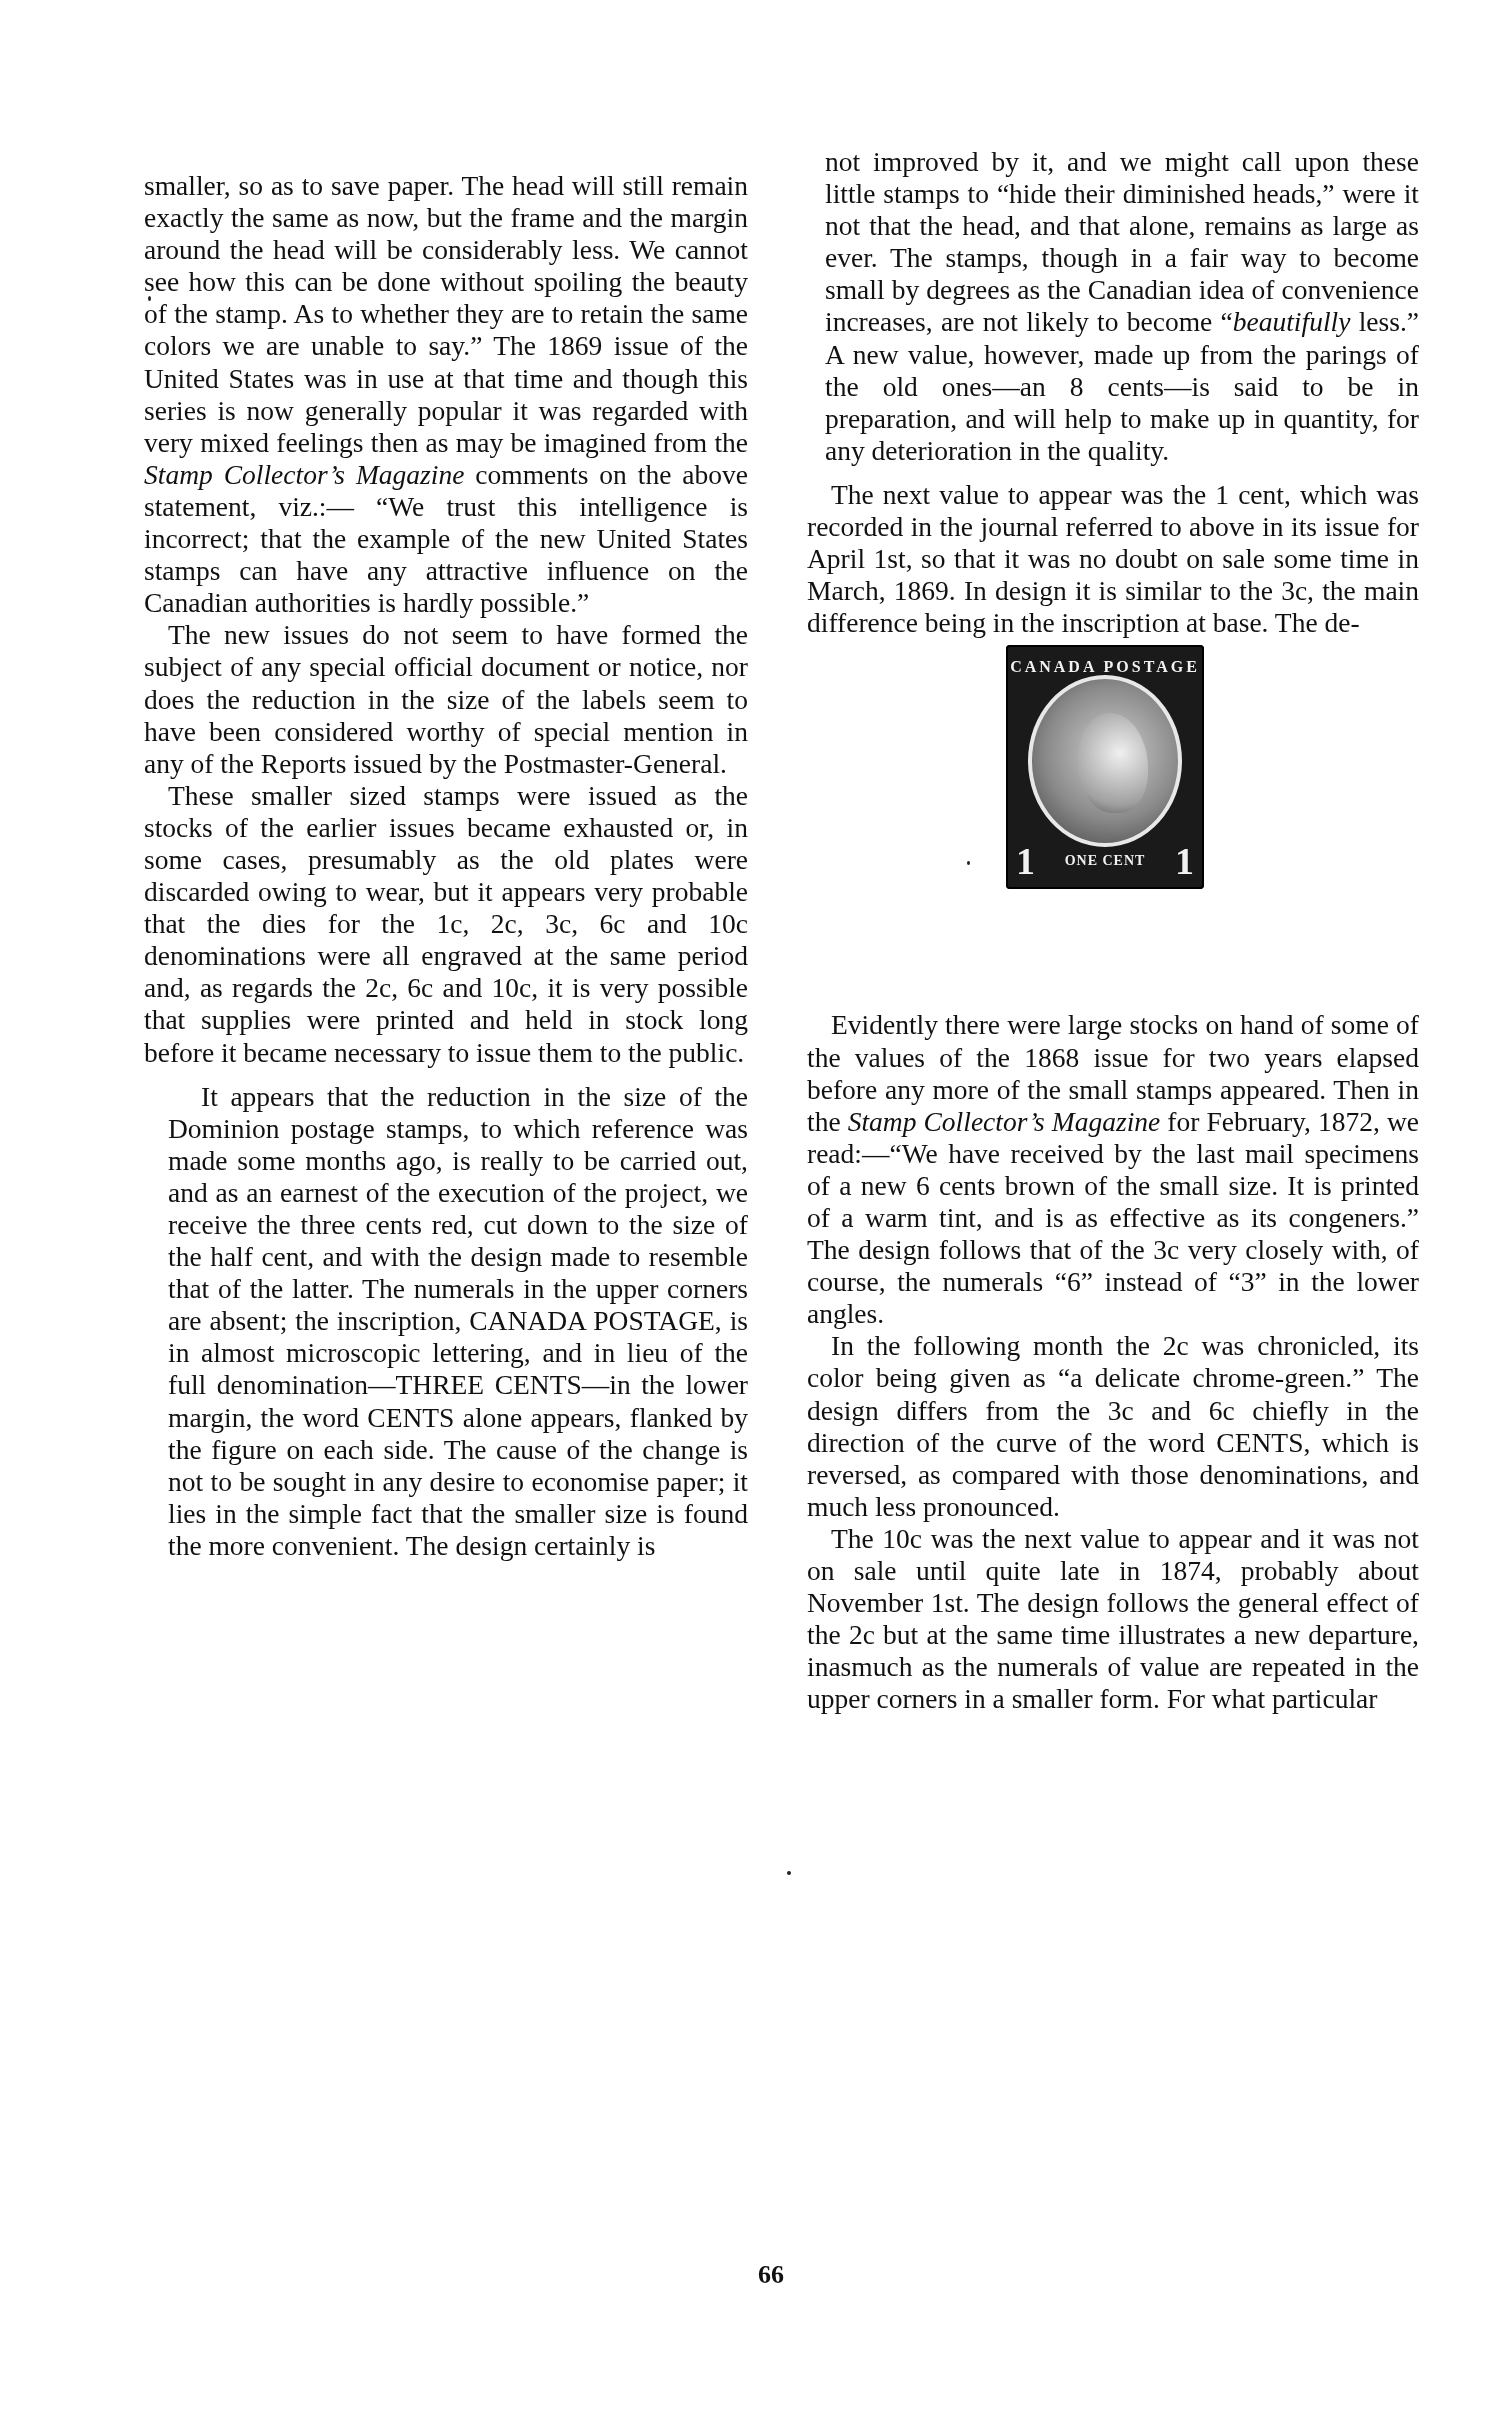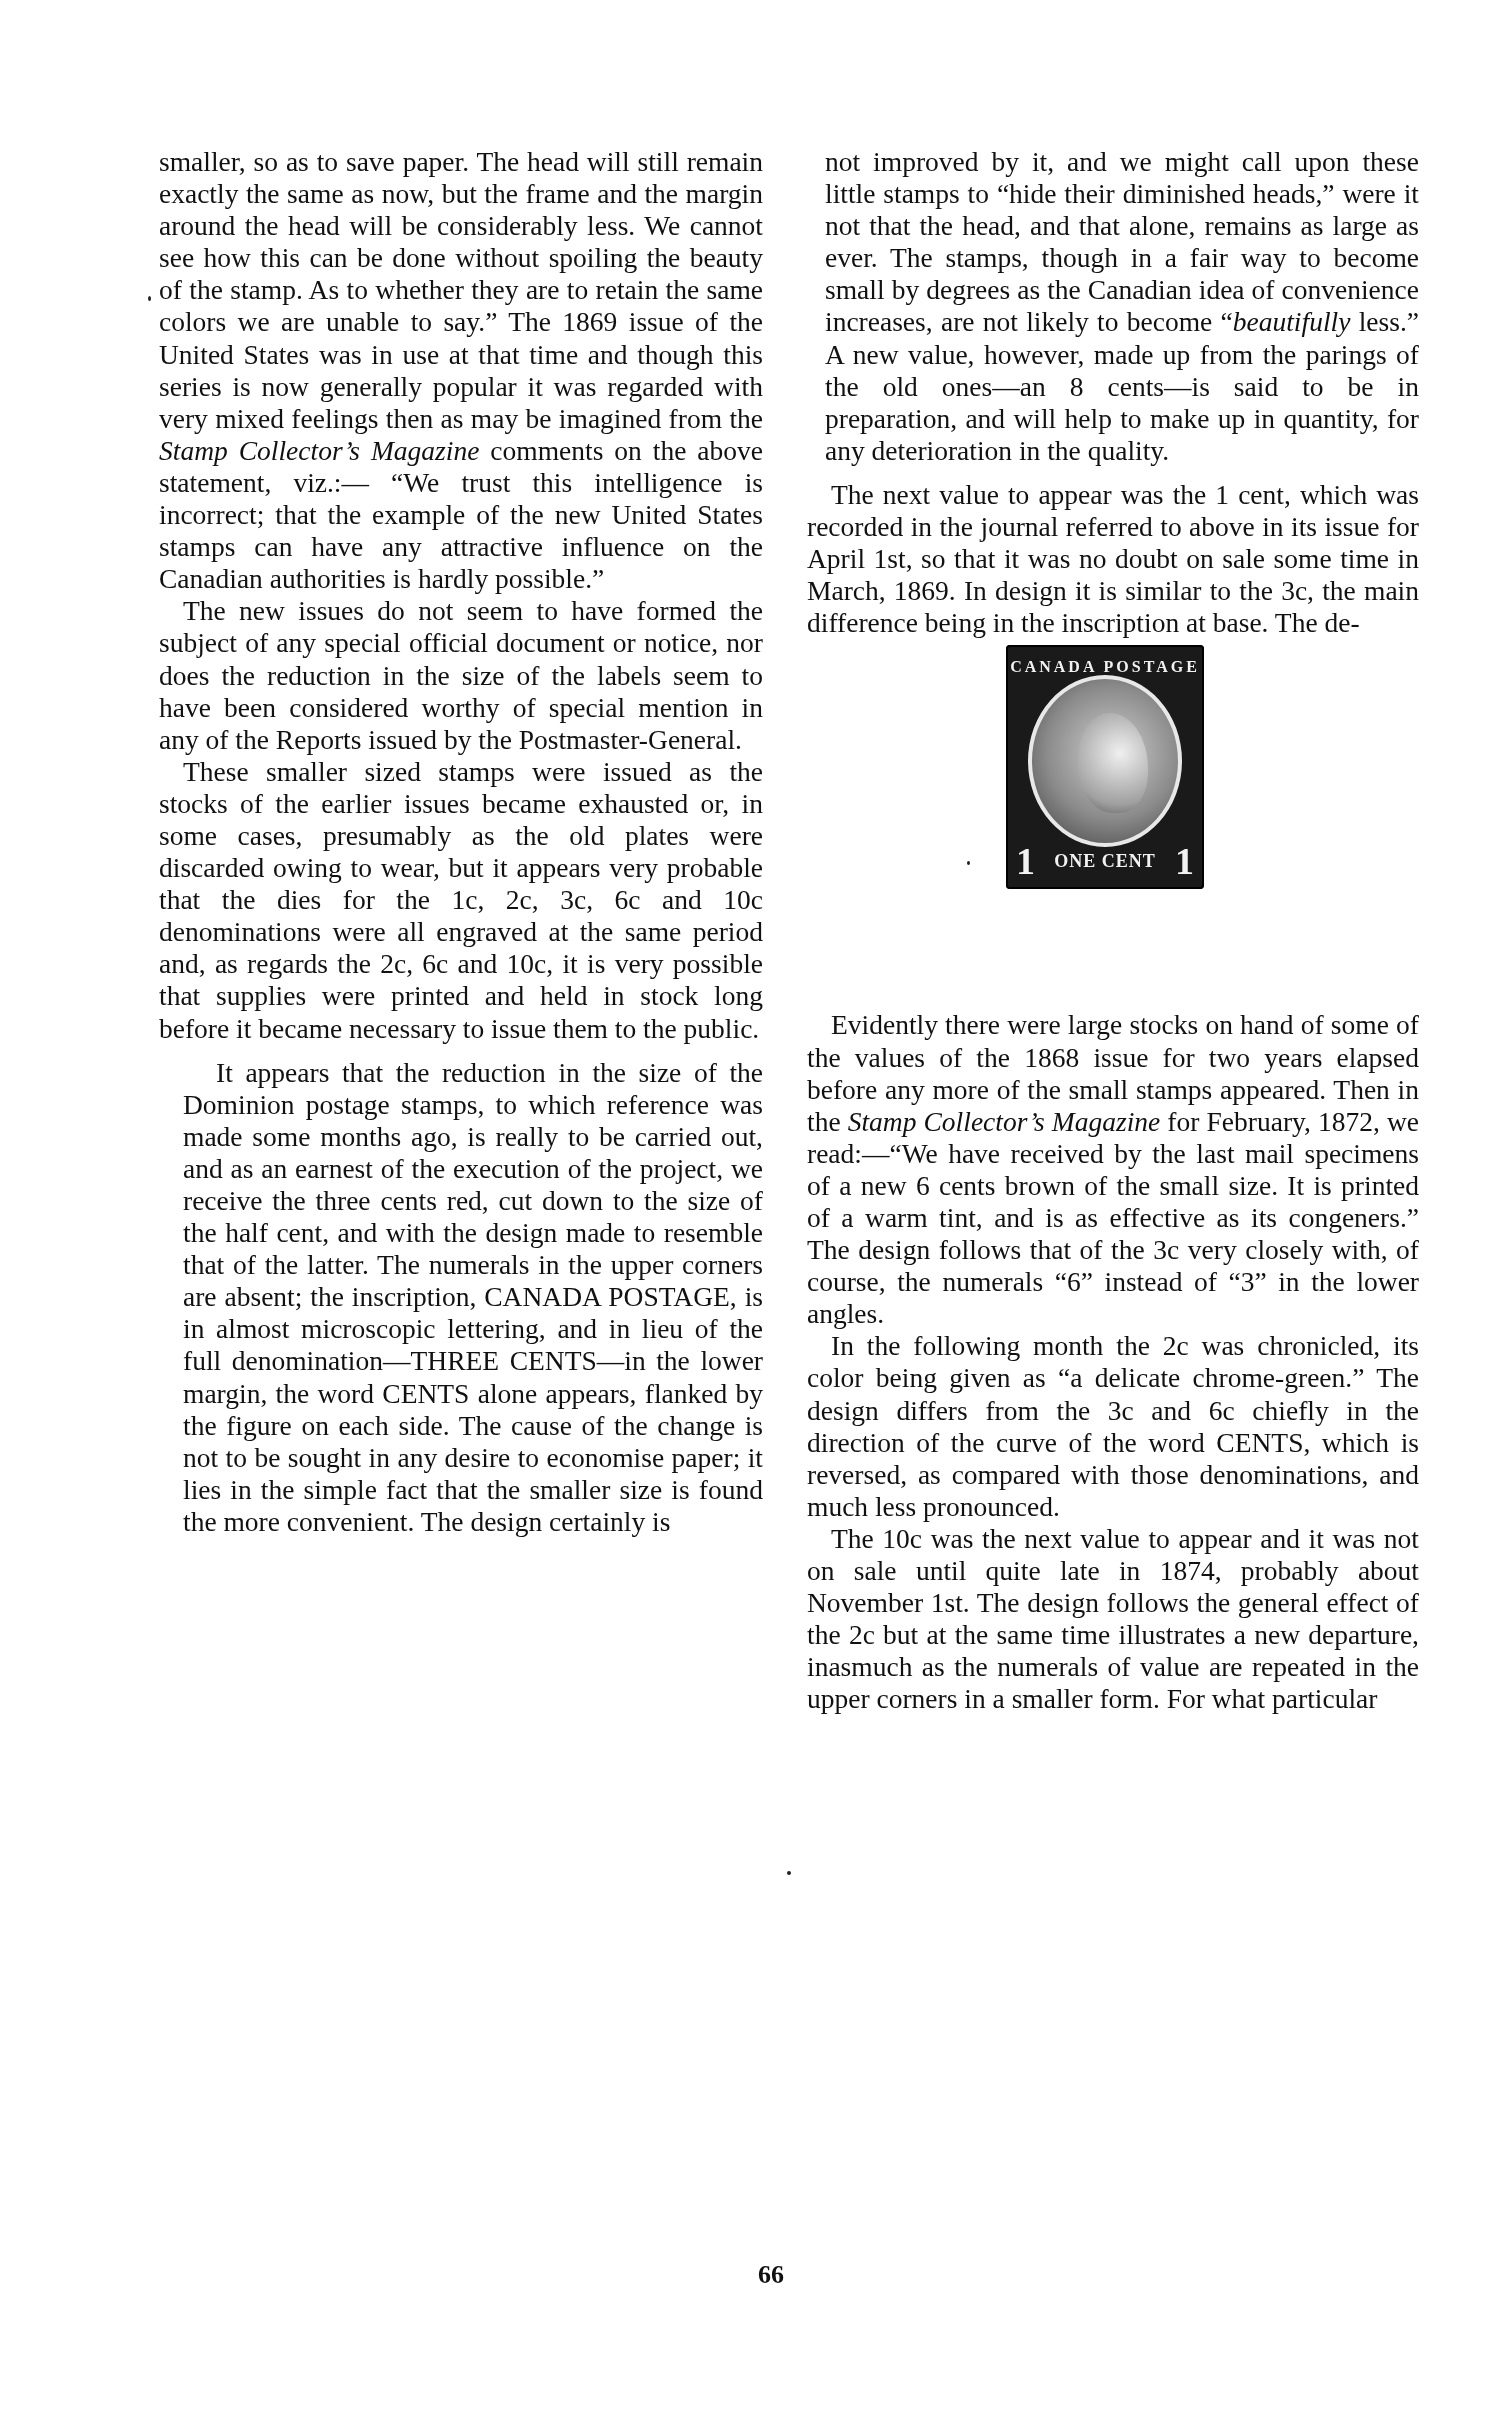--- a/index.html
+++ b/index.html
@@ -7,21 +7,21 @@
   .page {
     position: absolute; left: 0; top: 0; width: 1500px; height: 2413px;
     background: #ffffff; color: #111111;
     font-family: "Liberation Serif", "DejaVu Serif", serif;
   }
   .col {
     position: absolute; top: 146px;
     font-size: 27.5px; line-height: 32.1px;
     text-align: justify; hyphens: manual;
   }
-  .col-left { left: 159px; width: 604px; }
+  .col-left { left: 144px; width: 604px; margin-top: 24px; }
   .col-right { left: 807px; width: 612px; }
   p { margin: 0; }
   .ind { text-indent: 24px; }
   .quote-left { margin-left: 24px; }
   .quote-left p:first-child { text-indent: 33px; }
   .quote-right { margin-left: 18px; }
   .gap { margin-top: 12px; }
   i, .it { font-style: italic; }
   .figure {
     position: relative; width: 612px; height: 370px;
@@ -48,21 +48,21 @@
     color: #f2f2f2; font-family: "Liberation Serif", serif; font-size: 16px;
     letter-spacing: 3px; font-weight: bold;
   }
   .stamp .bottom-label {
     position: absolute; left: 0; bottom: 8px; width: 198px; height: 40px;
     display: flex; align-items: center; justify-content: space-between;
     padding: 0 10px; box-sizing: border-box; color: #f2f2f2;
     font-family: "Liberation Serif", serif; font-weight: bold;
   }
   .stamp .numeral { font-size: 38px; line-height: 38px; }
-  .stamp .denom { font-size: 18px; letter-spacing: 1px; }
+  .stamp .denom { font-size: 14px; letter-spacing: 1px; }
   .page-number {
     position: absolute; left: 758px; top: 2260px;
     font-family: "Liberation Serif", serif; font-size: 26px; font-weight: bold;
   }
   .speck { position: absolute; background: #222; border-radius: 50%; }
 </style>
 </head>
 <body>
 
 <div class="page">

